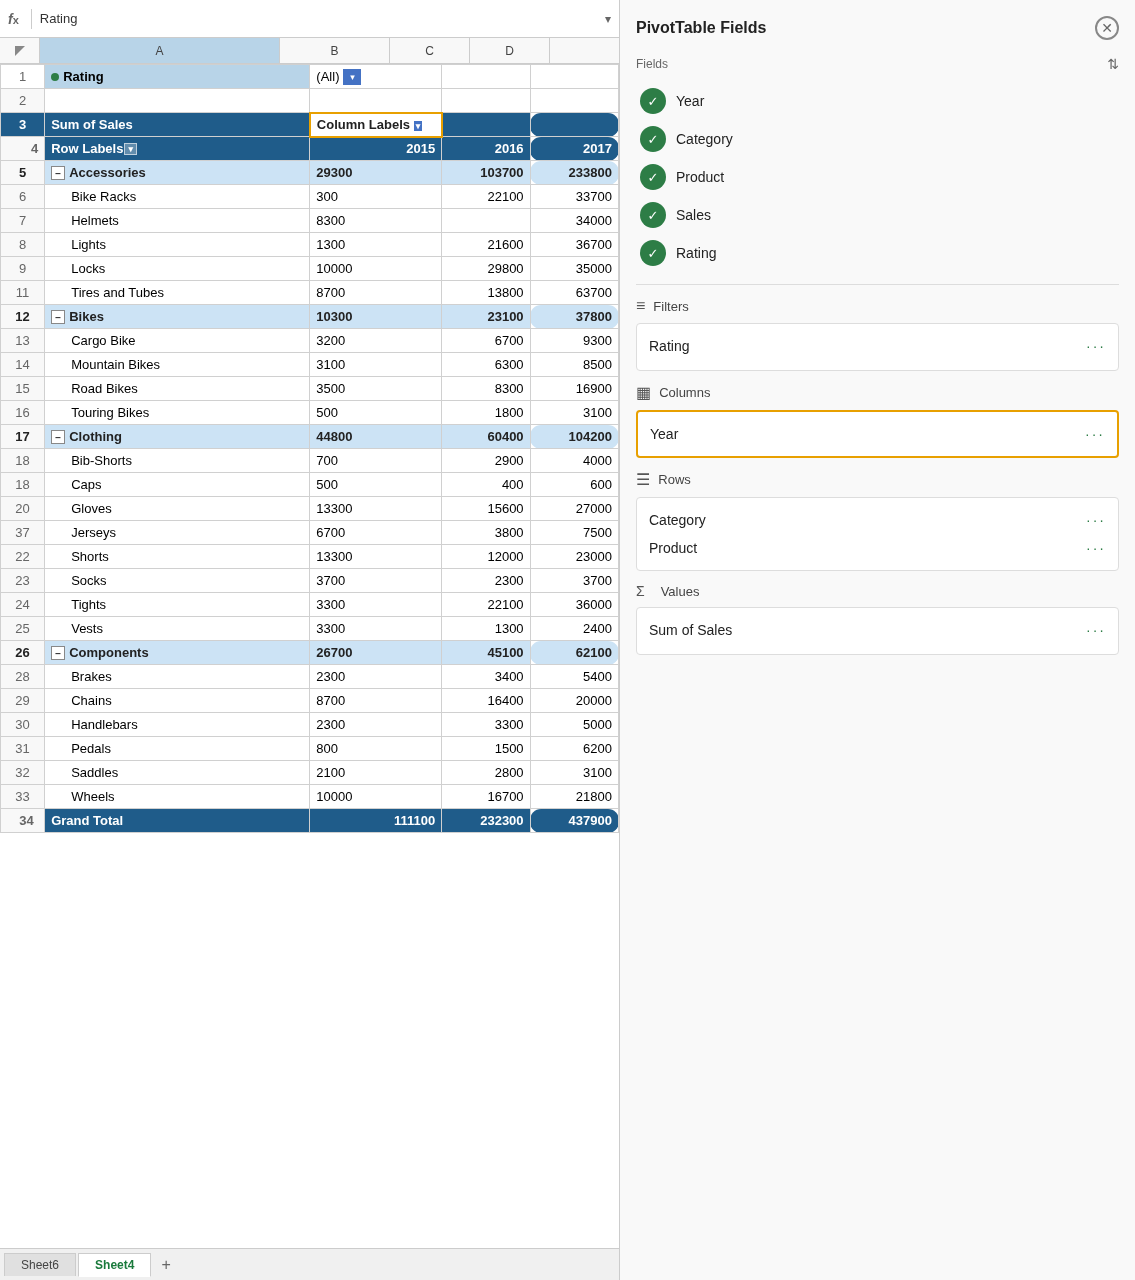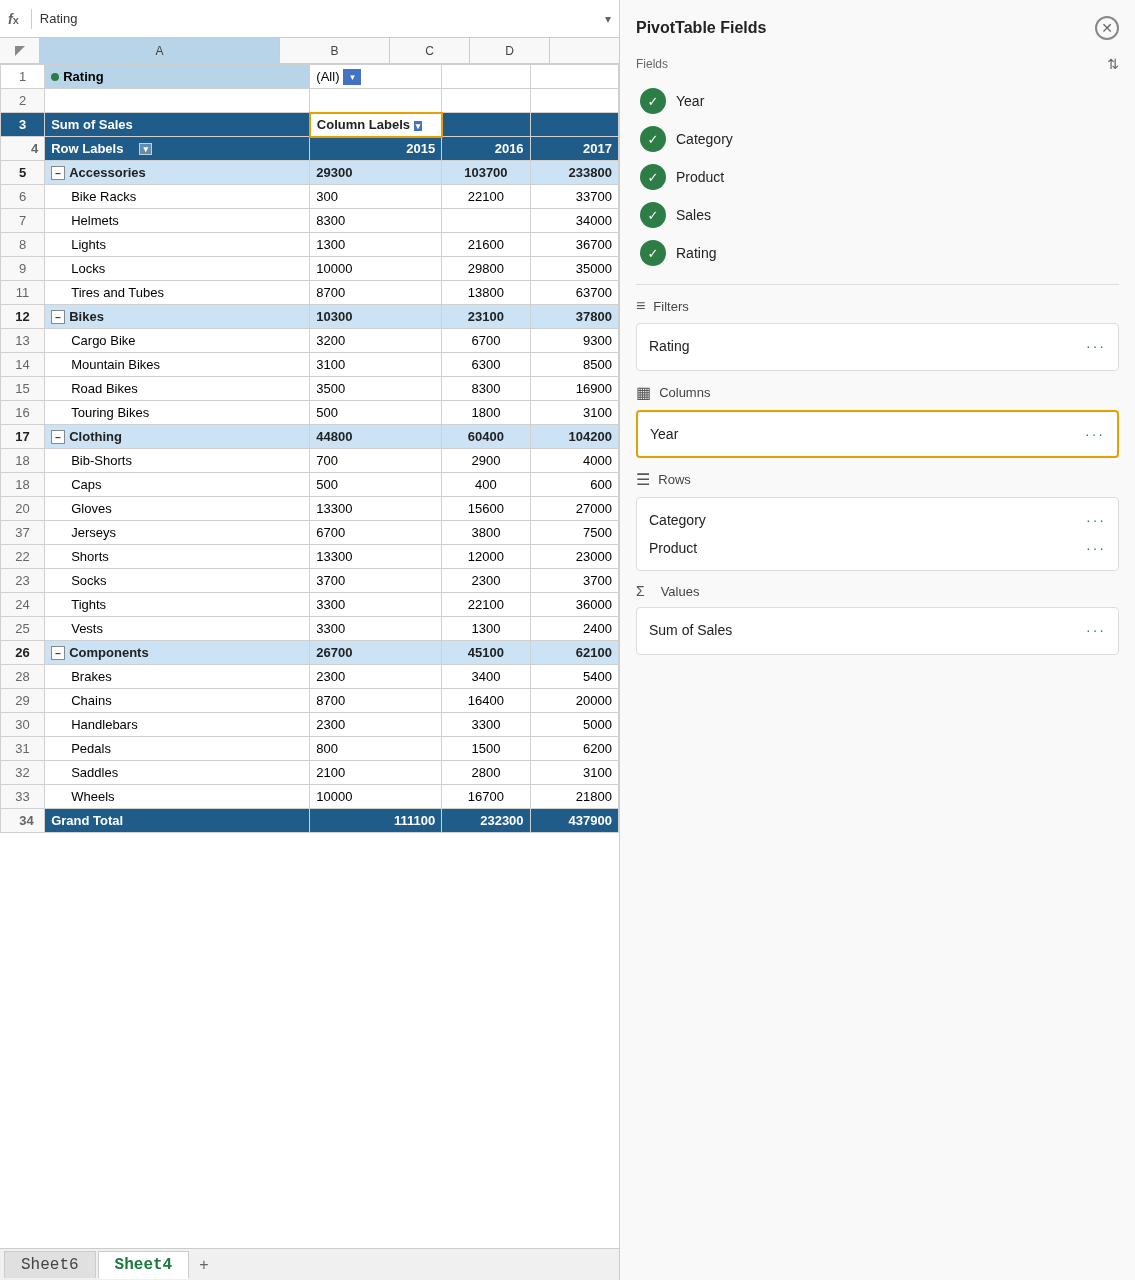--- a/index.html
+++ b/index.html
@@ -120,26 +120,27 @@
       min-width: 240px;
     }
     .cell-b {
       width: 110px;
       min-width: 110px;
       text-align: left;
     }
     .cell-c {
       width: 80px;
       min-width: 80px;
-      text-align: center;
+      text-align: right;
     }
     .cell-d {
       width: 80px;
       min-width: 80px;
       text-align: right;
+      border-radius: 11px;
     }
 
     
     .row-filter td {
       background: #fff;
     }
 
     
     .row-pivot-header td {
       background: #1f5c8a;
@@ -225,24 +226,23 @@
       border-top: 1px solid #ccc;
       background: #f0f0f0;
       padding: 0 4px;
       gap: 2px;
     }
     .sheet-tab {
       padding: 4px 16px;
       border: 1px solid #ccc;
       background: #e0e0e0;
       cursor: pointer;
-      font-size: 16px;
+      font-size: 12px;
       color: #444;
       border-bottom: none;
-      font-family: Liberation Mono, monospace;
     }
     .sheet-tab.active {
       background: white;
       color: #1a7a3c;
       font-weight: bold;
       border-bottom: 1px solid white;
     }
     .add-sheet {
       padding: 2px 8px;
       background: none;
@@ -428,21 +428,21 @@
           </tr>
           <tr class="row-pivot-header">
             <td class="row-num">3</td>
             <td class="cell-a"><strong>Sum of Sales</strong></td>
             <td class="cell-b col-labels-cell" style="background:#fff!important;border:2px solid #e8a000!important;color:#222!important;font-weight:bold!important;width:110px;min-width:110px;text-align:left;padding:2px 6px;">Column Labels <span style="background:#4472c4;color:white;font-size:9px;padding:0 2px;">▾</span></td>
             <td class="cell-c"></td>
             <td class="cell-d"></td>
           </tr>
           <tr class="row-year-header">
             <td class="row-num">4</td>
-            <td class="cell-a"><span style="display:inline-flex;align-items:center;gap:16px;">
+            <td class="cell-a"><span style="display:inline-flex;align-items:center;gap:1px;">
                 <strong>Row Labels</strong> 
                 <span style="background:rgba(255,255,255,0.3);border:1px solid rgba(255,255,255,0.6);padding:0 3px;font-size:9px;">▾</span>
               </span></td>
             <td class="cell-b">2015</td>
             <td class="cell-c">2016</td>
             <td class="cell-d">2017</td>
           </tr>
           <tr class="row-category-summary">
             <td class="row-num">5</td>
             <td class="cell-a"><span style="display:inline-flex;align-items:center;">

